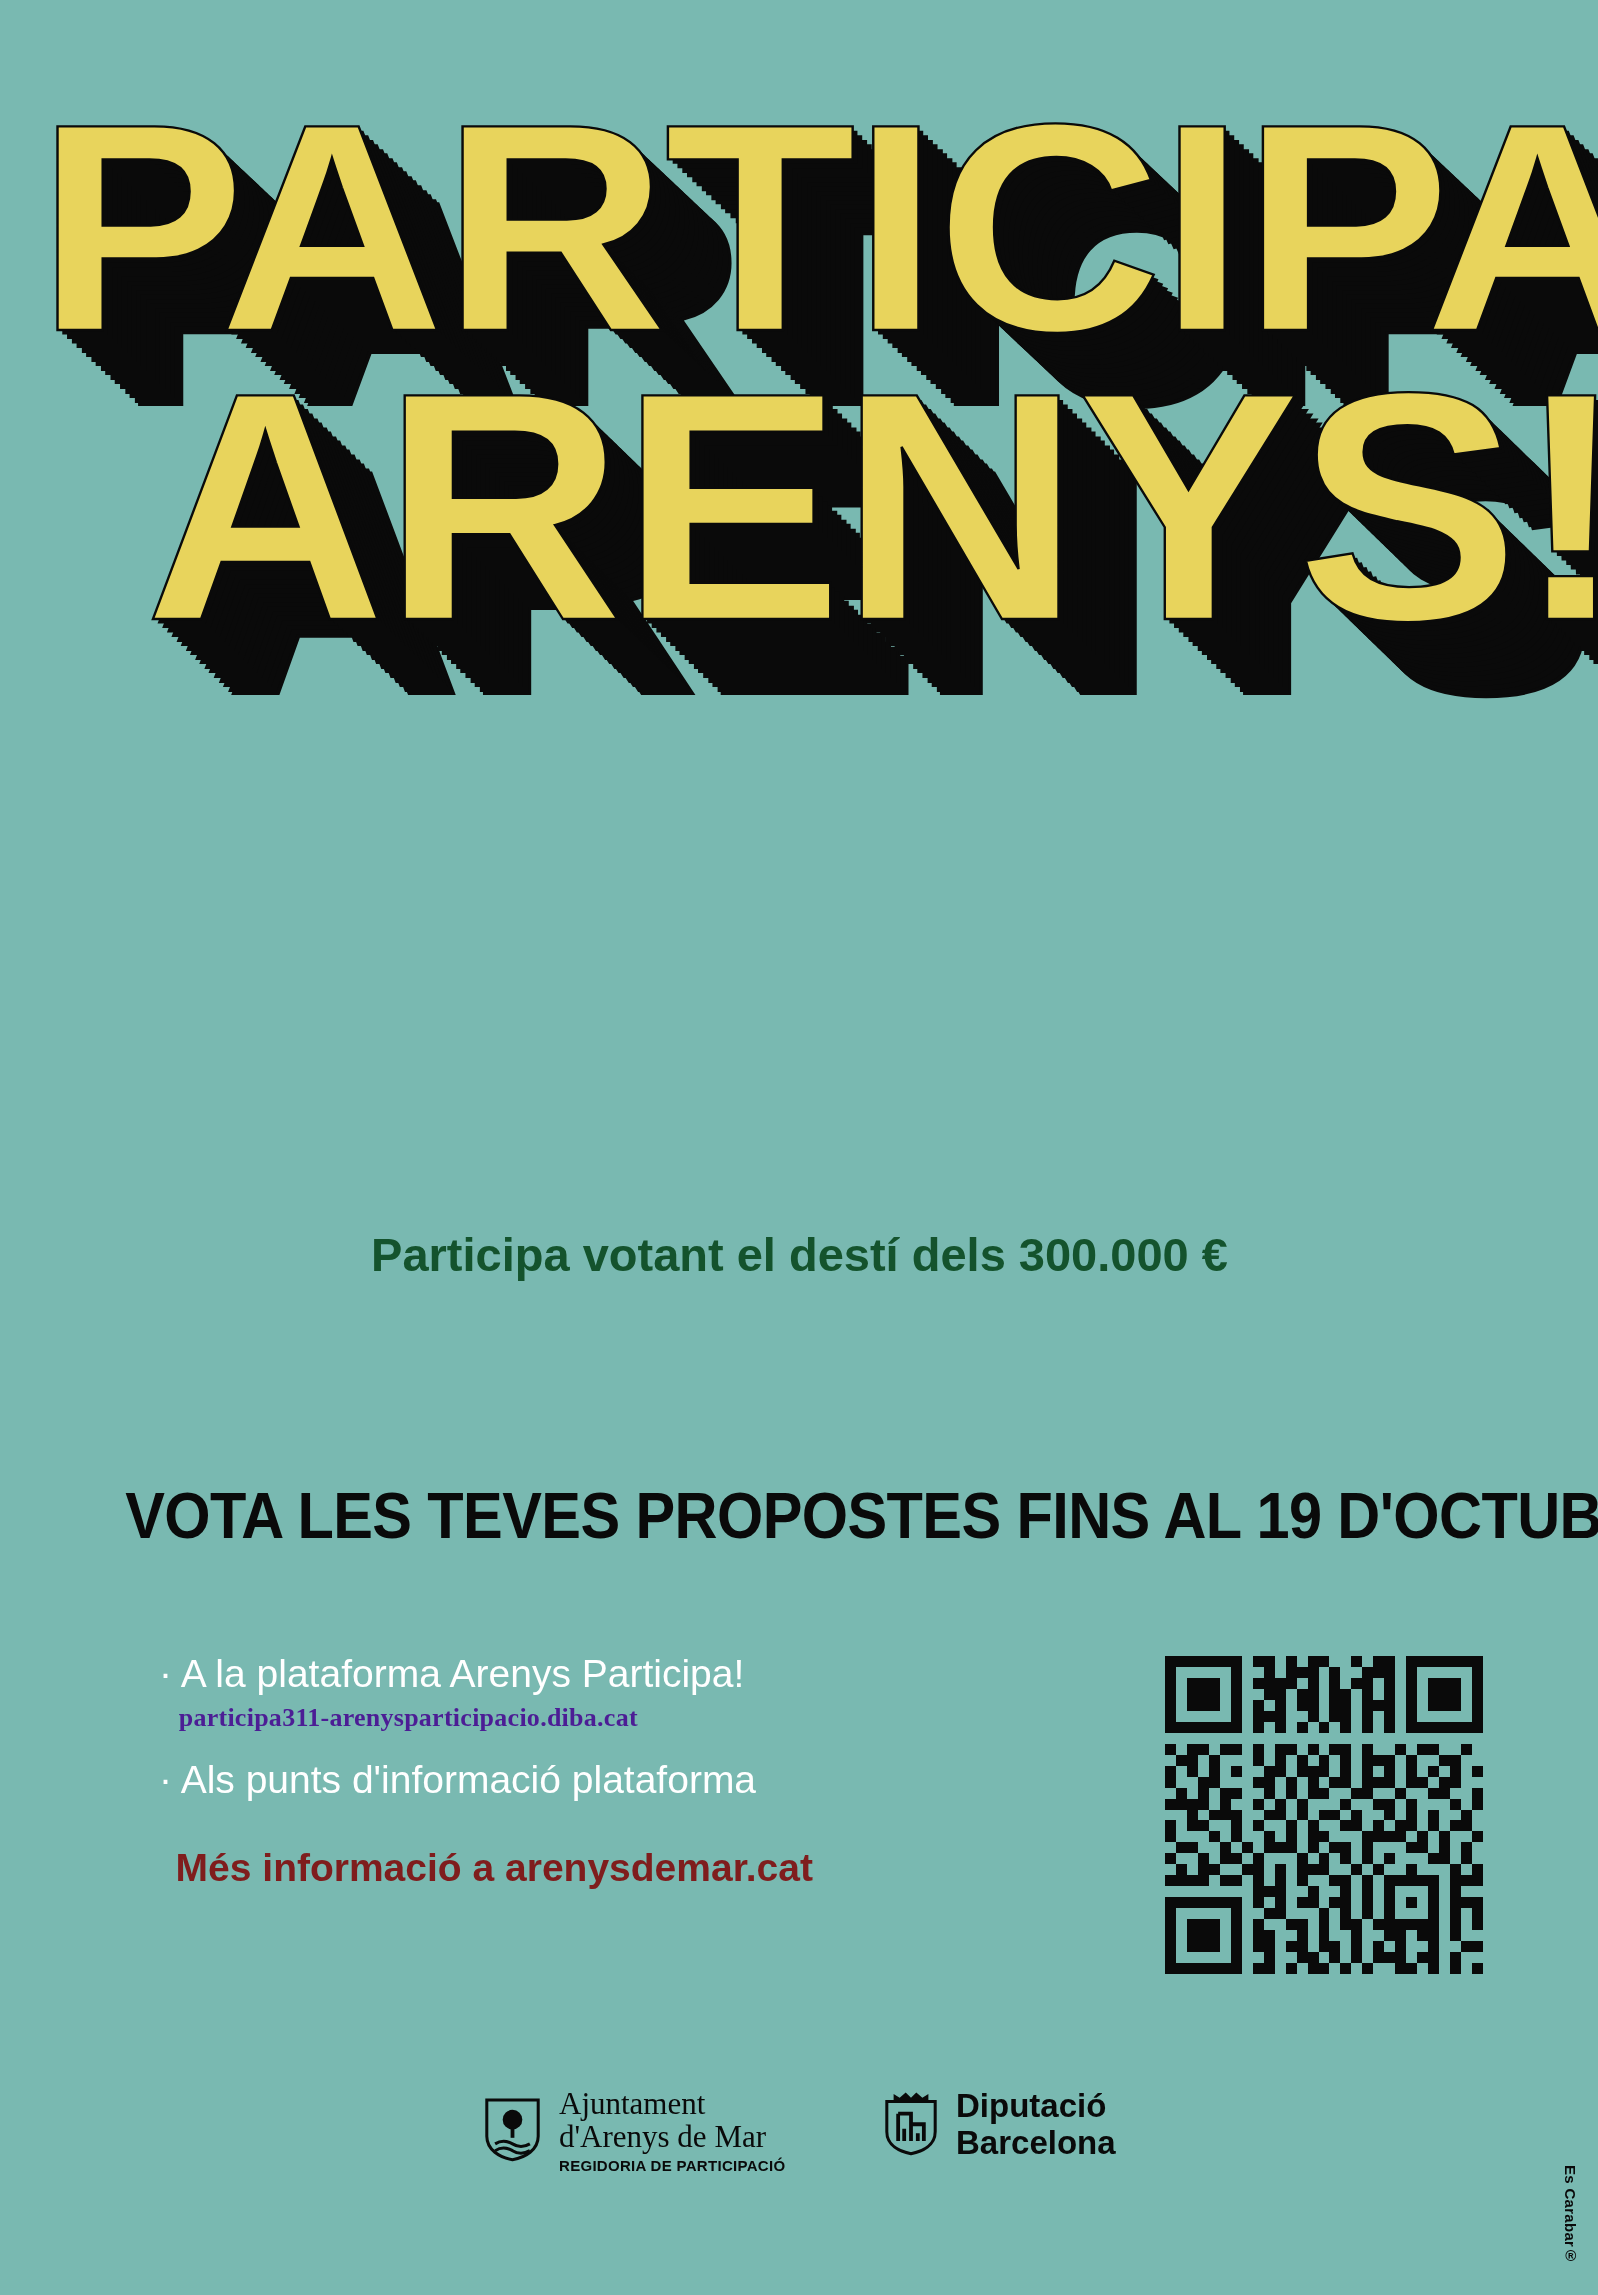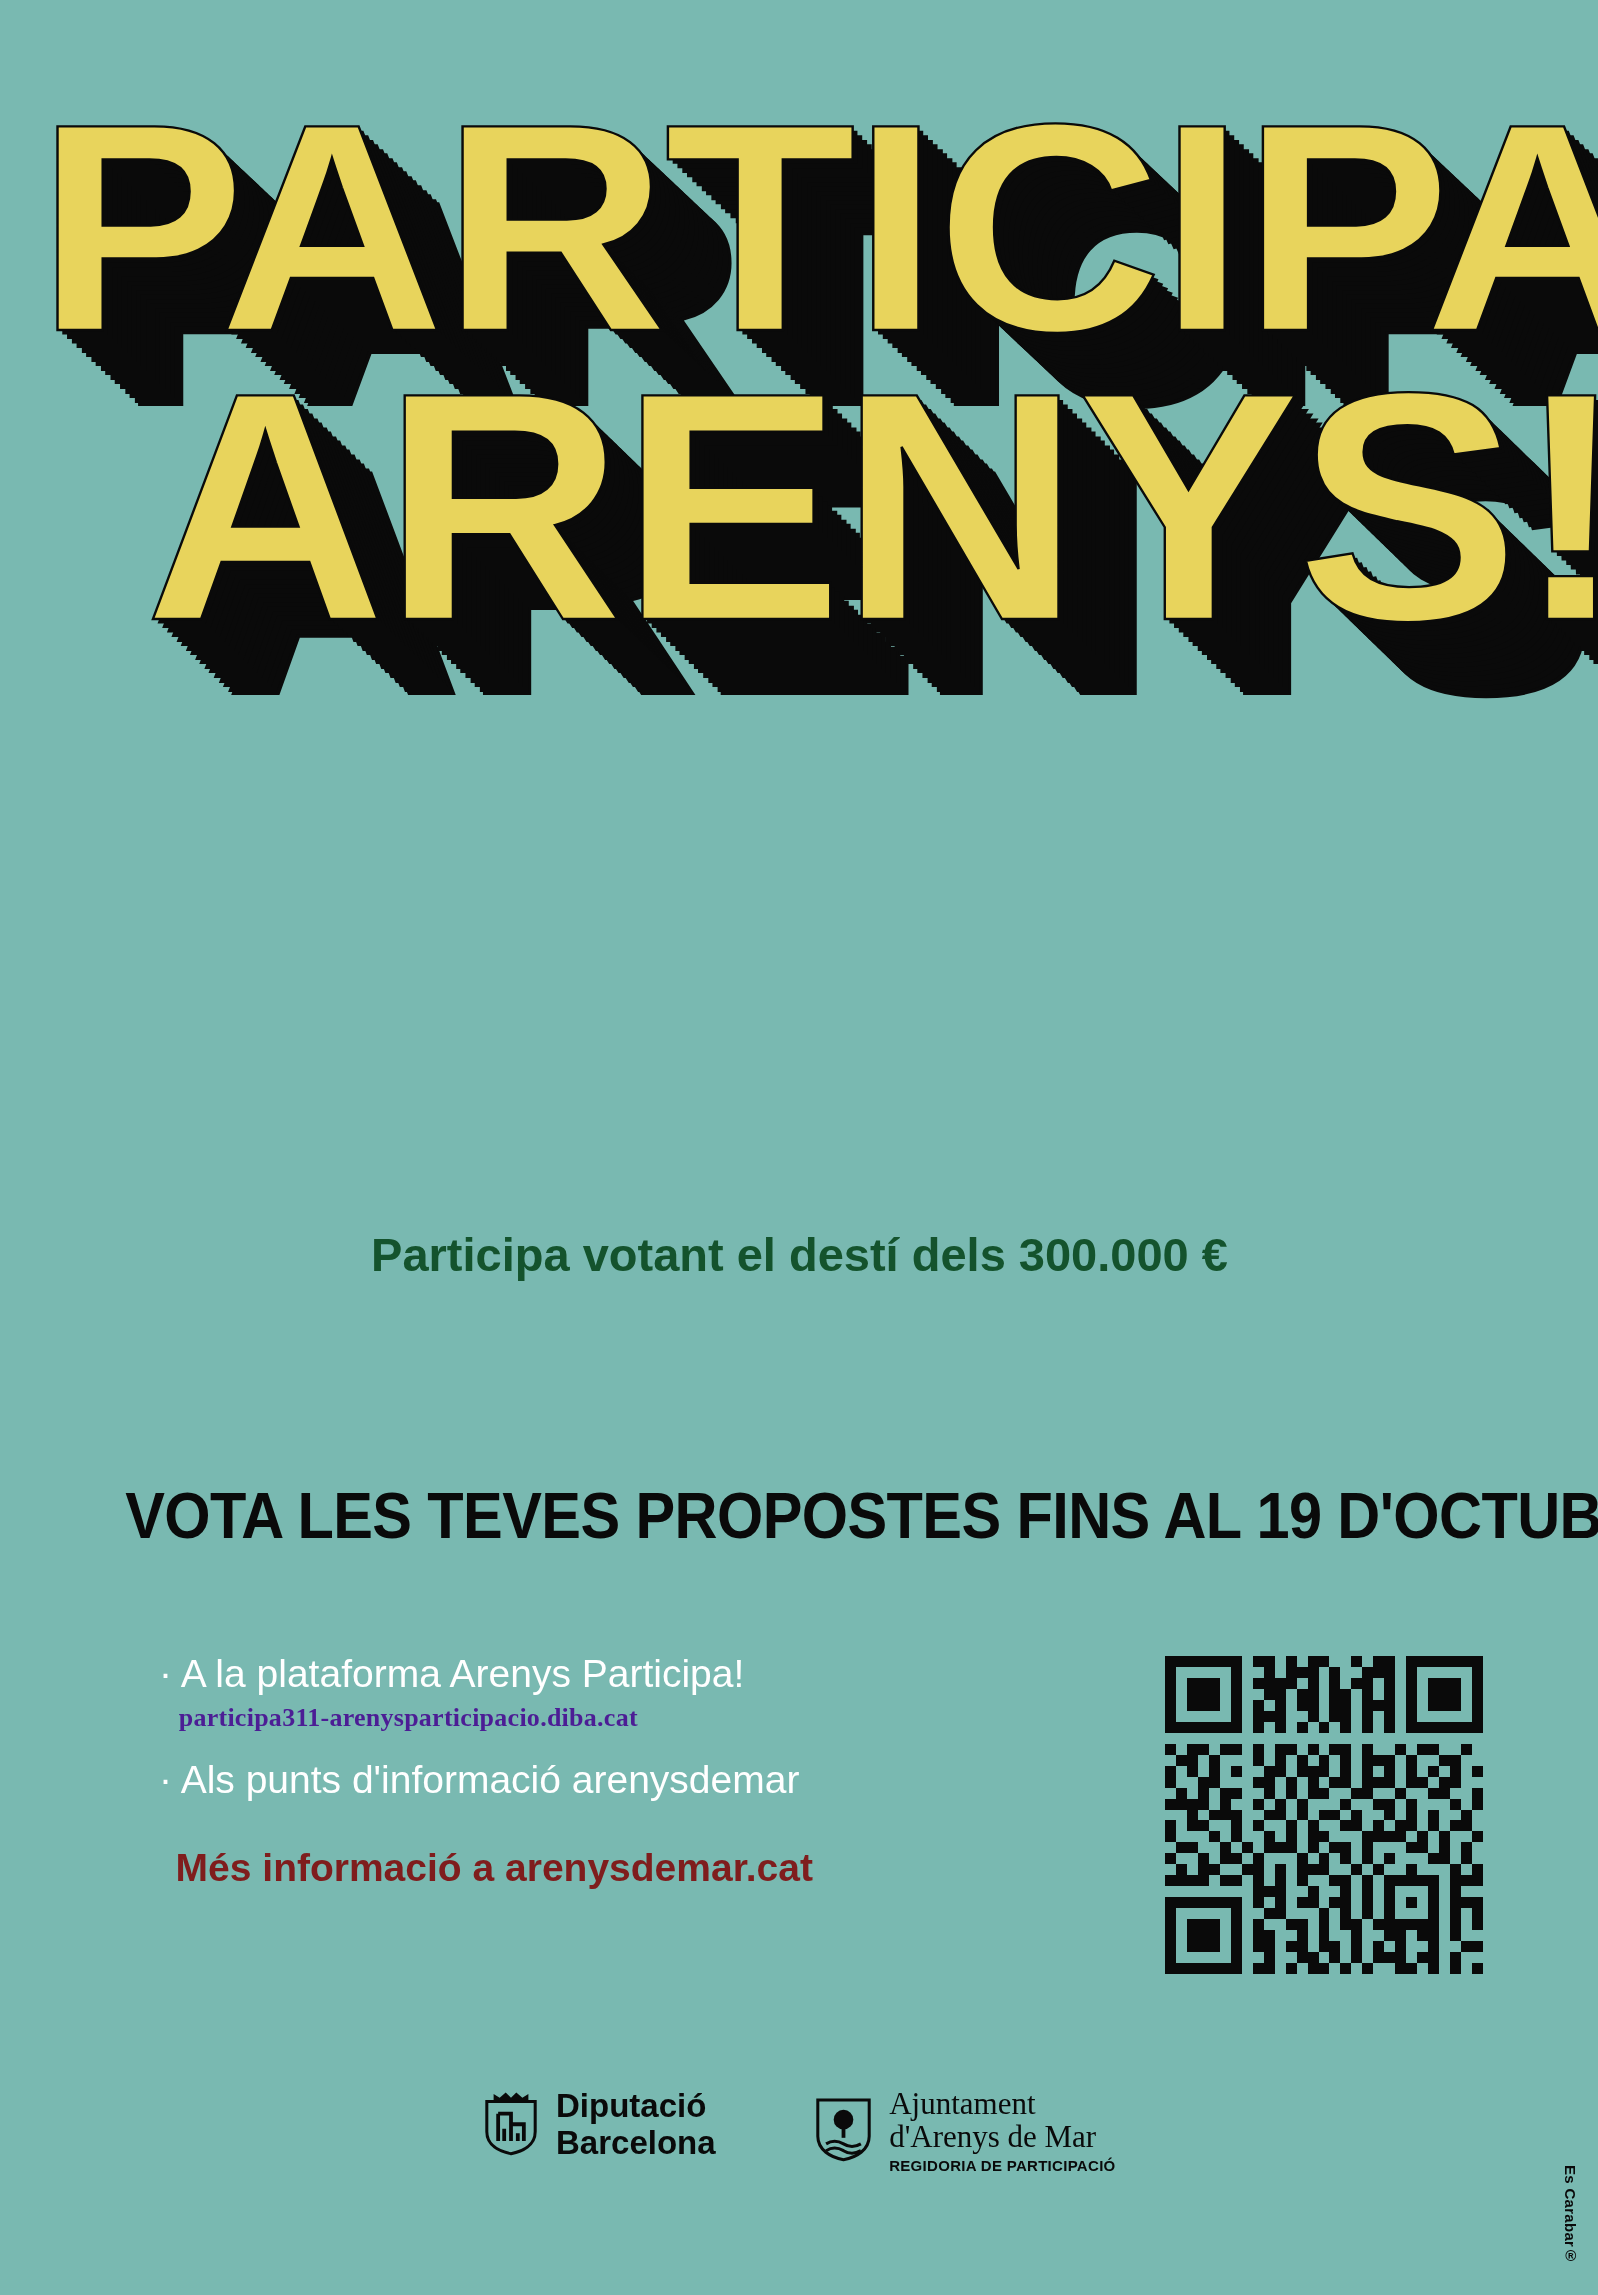--- a/index.html
+++ b/index.html
@@ -199,21 +199,21 @@
     <div>Participa votant el destí dels 300.000 €</div>
   </div>
 
   <div class="cta">
     <span>VOTA LES TEVES PROPOSTES FINS AL 19 D'OCTUBRE</span>
   </div>
 
   <div class="info">
     <div class="info-item">· A la plataforma Arenys Participa!</div>
     <div class="info-url">participa311-arenysparticipacio.diba.cat</div>
-    <div class="info-item info-item-2">· Als punts d'informació arenysdemar</div>
+    <div class="info-item info-item-2">· Als punts d'informació plataforma</div>
     <div class="info-more">Més informació a arenysdemar.cat</div>
   </div>
 
   <div class="qr-wrap">
     <svg class="qr" viewBox="0 0 29 29" shape-rendering="crispEdges">
       <rect width="29" height="29" fill="#79b9b1"></rect>
       <g fill="#0a0a0a">
 
         <rect x="0" y="0" width="7" height="1"></rect>
           <rect x="0" y="6" width="7" height="1"></rect>
@@ -453,47 +453,47 @@
         <rect x="24" y="28" width="1" height="1"></rect>
           <rect x="28" y="28" width="1" height="1"></rect>
       </g>
     </svg>
   </div>
 
   <div class="logos">
 
     <div class="logo">
       <span class="logo-mark">
-        <svg width="56" height="65" viewBox="0 0 74 86">
-          <path d="M5 14 H69 V54 C69 72 52 80 37 83 C22 80 5 72 5 54 Z" fill="none" stroke="#0a0a0a" stroke-width="4"></path>
-          <path d="M14 12 L14 4 L22 9 L30 2 L37 9 L44 2 L52 9 L60 4 L60 12 Z" fill="#0a0a0a"></path>
-          <path d="M20 30 V66 M20 30 H37 V66 M37 44 H54 V66 M28 66 V50 M46 66 V56" fill="none" stroke="#0a0a0a" stroke-width="5"></path>
-        </svg>
-      </span>
-      <span class="logo-text-2">
-        <div>Diputació</div>
-        <div>Barcelona</div>
-      </span>
-    </div>
-
-    <div class="logo">
-      <span class="logo-mark">
         <svg width="59" height="65" viewBox="0 0 78 86">
           <path d="M5 4 H73 V52 C73 70 56 80 39 83 C22 80 5 70 5 52 Z" fill="none" stroke="#0a0a0a" stroke-width="4"></path>
           <circle cx="39" cy="30" r="13" fill="#0a0a0a"></circle>
           <rect x="36.5" y="40" width="5" height="14" fill="#0a0a0a"></rect>
           <path d="M16 62 q11 -7 23 0 q11 7 23 0" fill="none" stroke="#0a0a0a" stroke-width="4"></path>
           <path d="M16 71 q11 -7 23 0 q11 7 23 0" fill="none" stroke="#0a0a0a" stroke-width="4"></path>
         </svg>
       </span>
       <span class="logo-text-1">
         <div class="l1">Ajuntament</div>
         <div class="l2">d'Arenys de Mar</div>
         <div class="l3">REGIDORIA DE PARTICIPACIÓ</div>
       </span>
     </div>
 
+    <div class="logo">
+      <span class="logo-mark">
+        <svg width="56" height="65" viewBox="0 0 74 86">
+          <path d="M5 14 H69 V54 C69 72 52 80 37 83 C22 80 5 72 5 54 Z" fill="none" stroke="#0a0a0a" stroke-width="4"></path>
+          <path d="M14 12 L14 4 L22 9 L30 2 L37 9 L44 2 L52 9 L60 4 L60 12 Z" fill="#0a0a0a"></path>
+          <path d="M20 30 V66 M20 30 H37 V66 M37 44 H54 V66 M28 66 V50 M46 66 V56" fill="none" stroke="#0a0a0a" stroke-width="5"></path>
+        </svg>
+      </span>
+      <span class="logo-text-2">
+        <div>Diputació</div>
+        <div>Barcelona</div>
+      </span>
+    </div>
+
   </div>
 
   <div class="credit">Es Carabar®</div>
 
 </div>
 
 
 </body></html>

